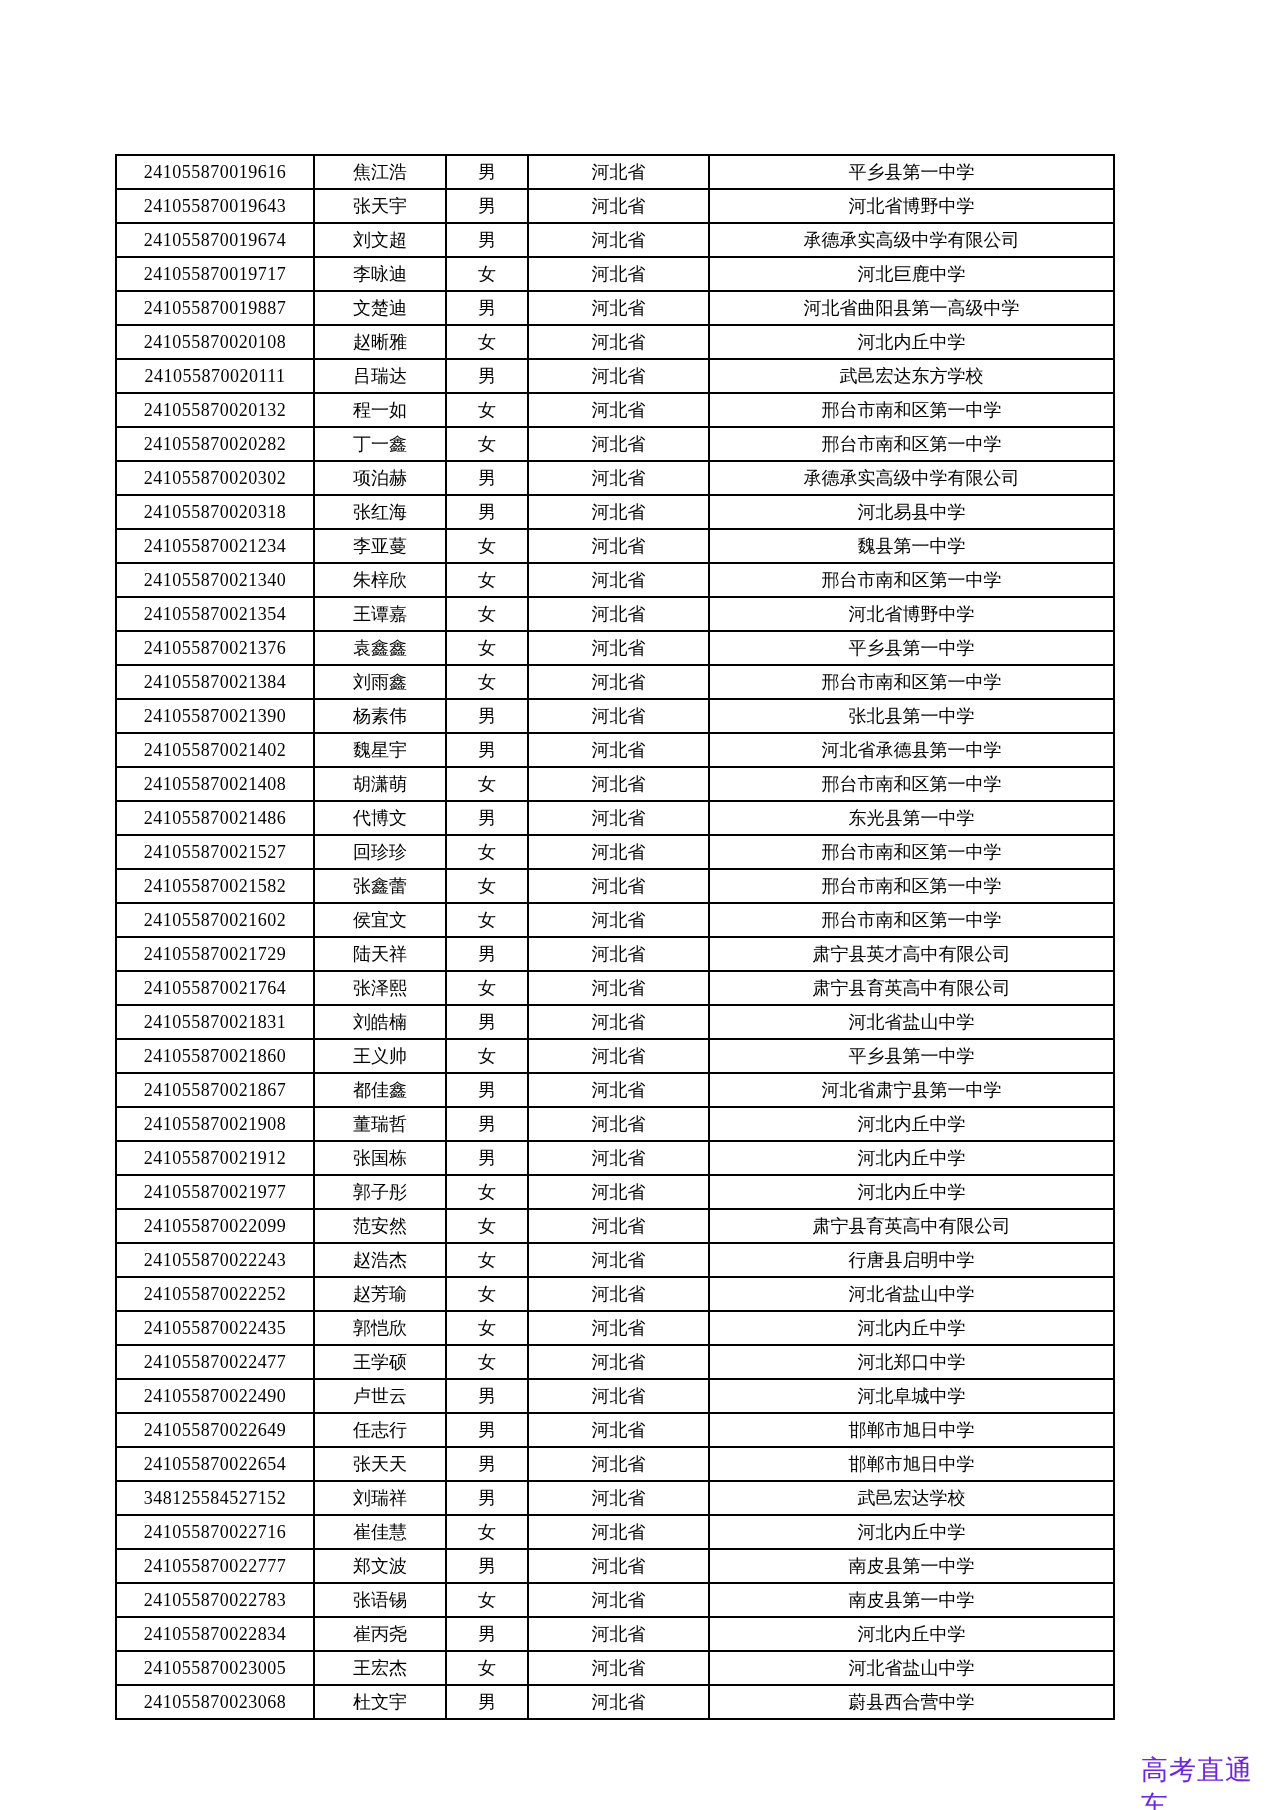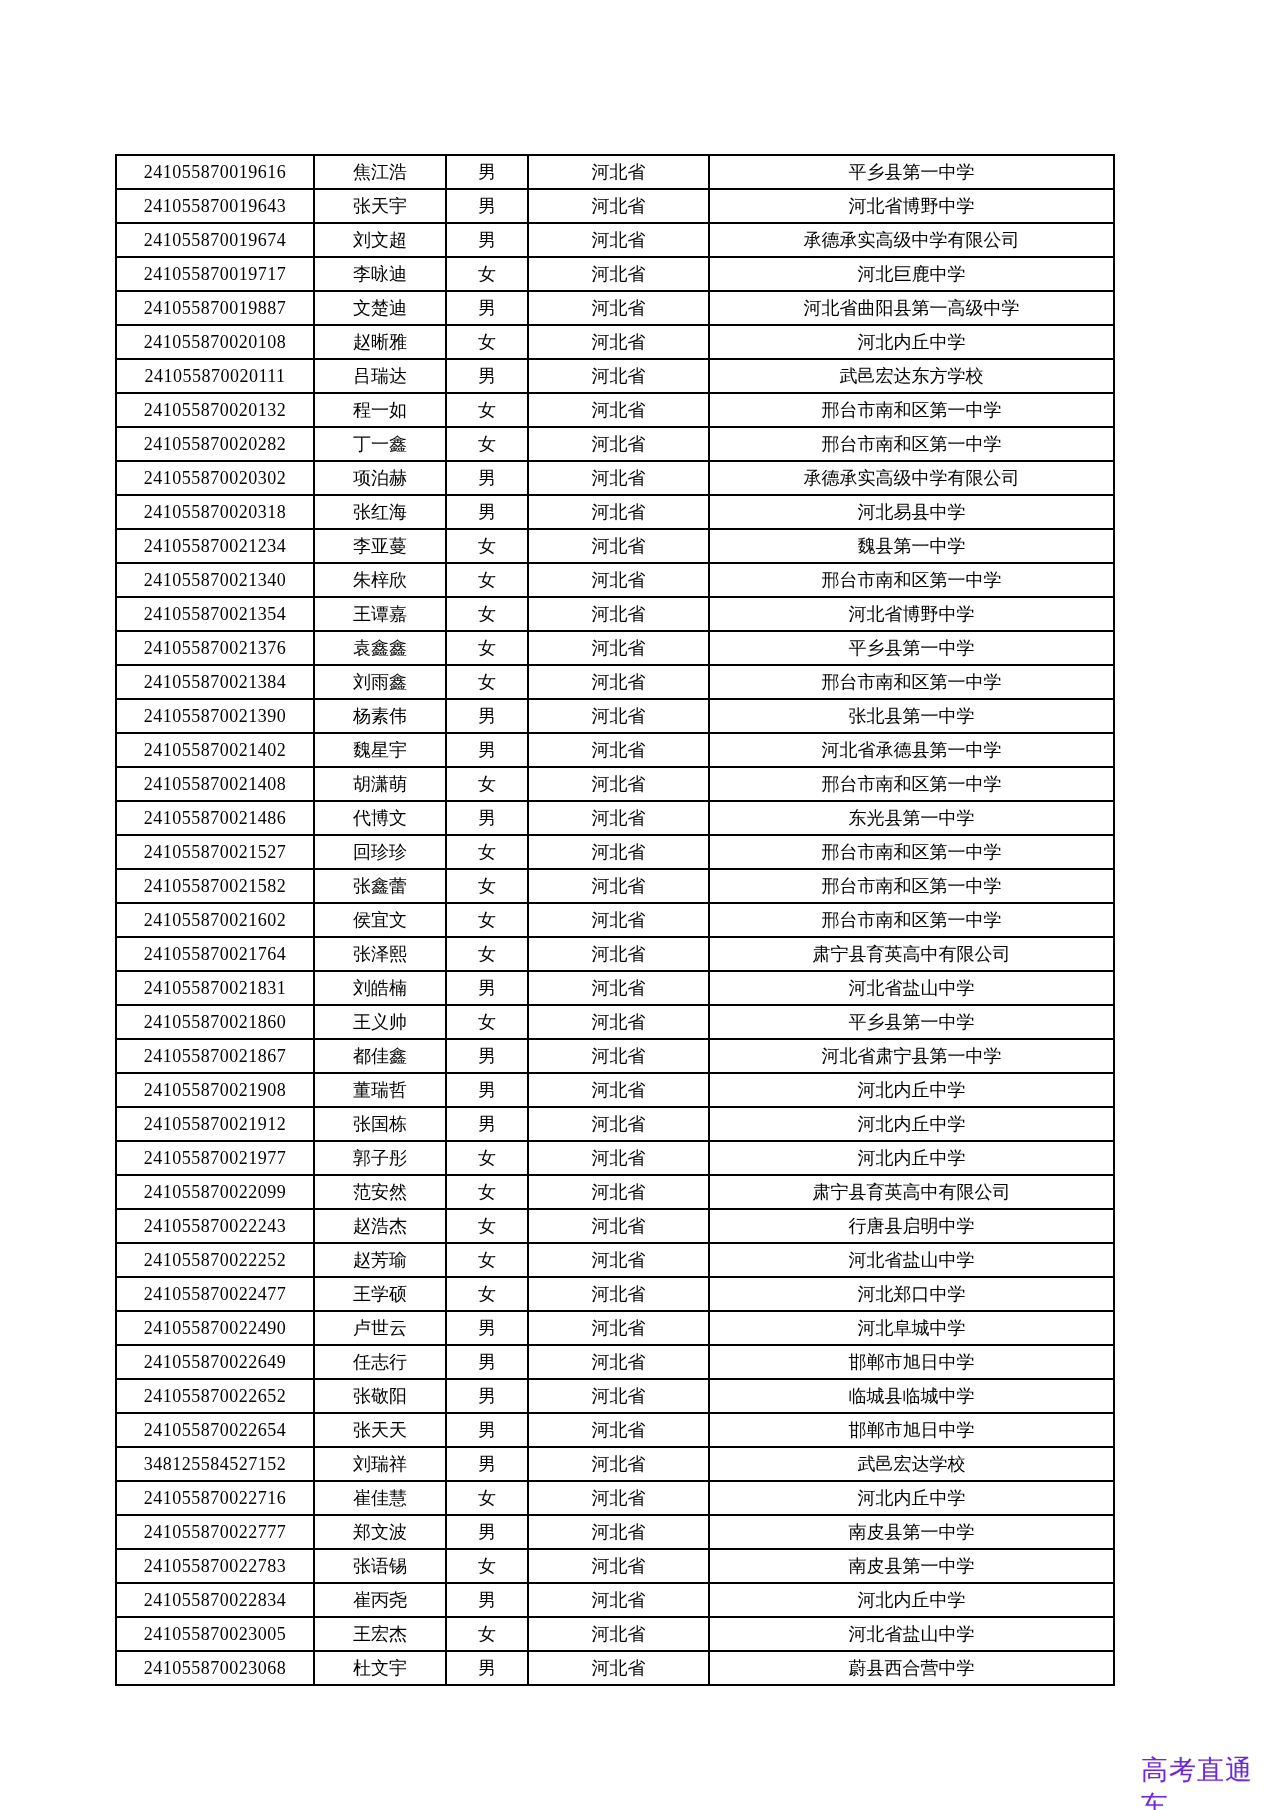--- a/index.html
+++ b/index.html
@@ -223,20 +223,27 @@
           <td>邢台市南和区第一中学</td>
         </tr>
         <tr>
           <td class="c-id">241055870021602</td>
           <td>侯宜文</td>
           <td>女</td>
           <td>河北省</td>
           <td>邢台市南和区第一中学</td>
         </tr>
         <tr>
+          <td class="c-id">241055870021729</td>
+          <td>陆天祥</td>
+          <td>男</td>
+          <td>河北省</td>
+          <td>肃宁县英才高中有限公司</td>
+        </tr>
+        <tr>
           <td class="c-id">241055870021764</td>
           <td>张泽熙</td>
           <td>女</td>
           <td>河北省</td>
           <td>肃宁县育英高中有限公司</td>
         </tr>
         <tr>
           <td class="c-id">241055870021831</td>
           <td>刘皓楠</td>
           <td>男</td>
@@ -293,46 +300,46 @@
           <td>行唐县启明中学</td>
         </tr>
         <tr>
           <td class="c-id">241055870022252</td>
           <td>赵芳瑜</td>
           <td>女</td>
           <td>河北省</td>
           <td>河北省盐山中学</td>
         </tr>
         <tr>
+          <td class="c-id">241055870022435</td>
+          <td>郭恺欣</td>
+          <td>女</td>
+          <td>河北省</td>
+          <td>河北内丘中学</td>
+        </tr>
+        <tr>
           <td class="c-id">241055870022477</td>
           <td>王学硕</td>
           <td>女</td>
           <td>河北省</td>
           <td>河北郑口中学</td>
         </tr>
         <tr>
           <td class="c-id">241055870022490</td>
           <td>卢世云</td>
           <td>男</td>
           <td>河北省</td>
           <td>河北阜城中学</td>
         </tr>
         <tr>
           <td class="c-id">241055870022649</td>
           <td>任志行</td>
           <td>男</td>
           <td>河北省</td>
           <td>邯郸市旭日中学</td>
-        </tr>
-        <tr>
-          <td class="c-id">241055870022652</td>
-          <td>张敬阳</td>
-          <td>男</td>
-          <td>河北省</td>
-          <td>临城县临城中学</td>
         </tr>
         <tr>
           <td class="c-id">241055870022654</td>
           <td>张天天</td>
           <td>男</td>
           <td>河北省</td>
           <td>邯郸市旭日中学</td>
         </tr>
         <tr>
           <td class="c-id">348125584527152</td>

